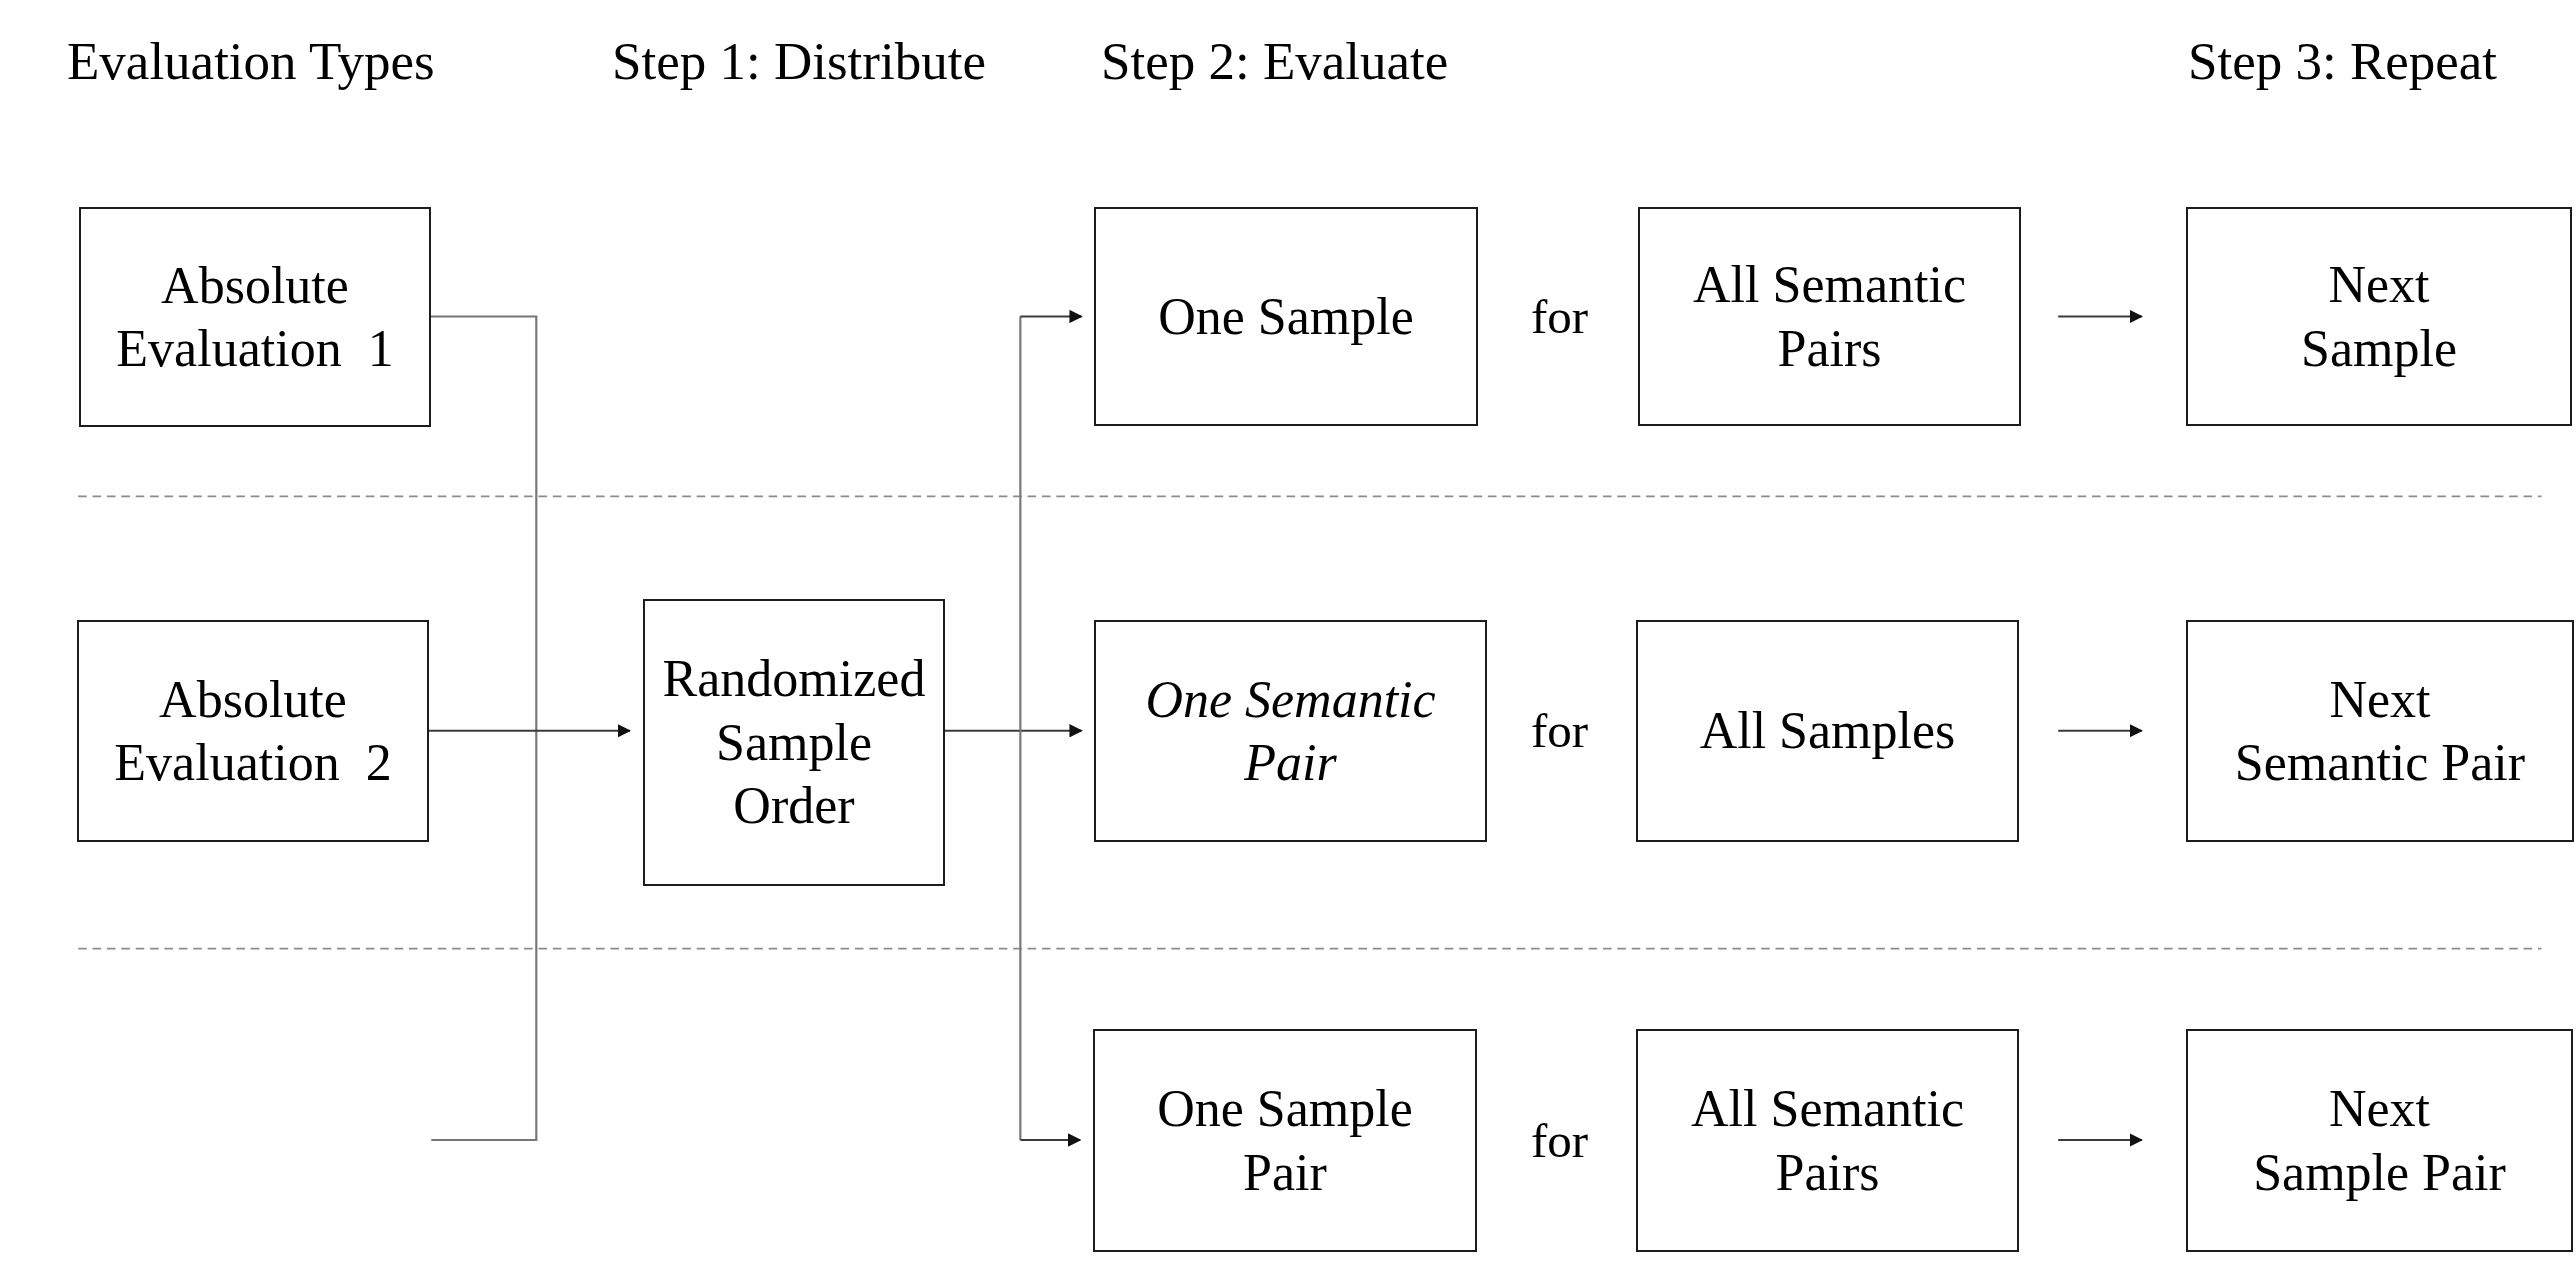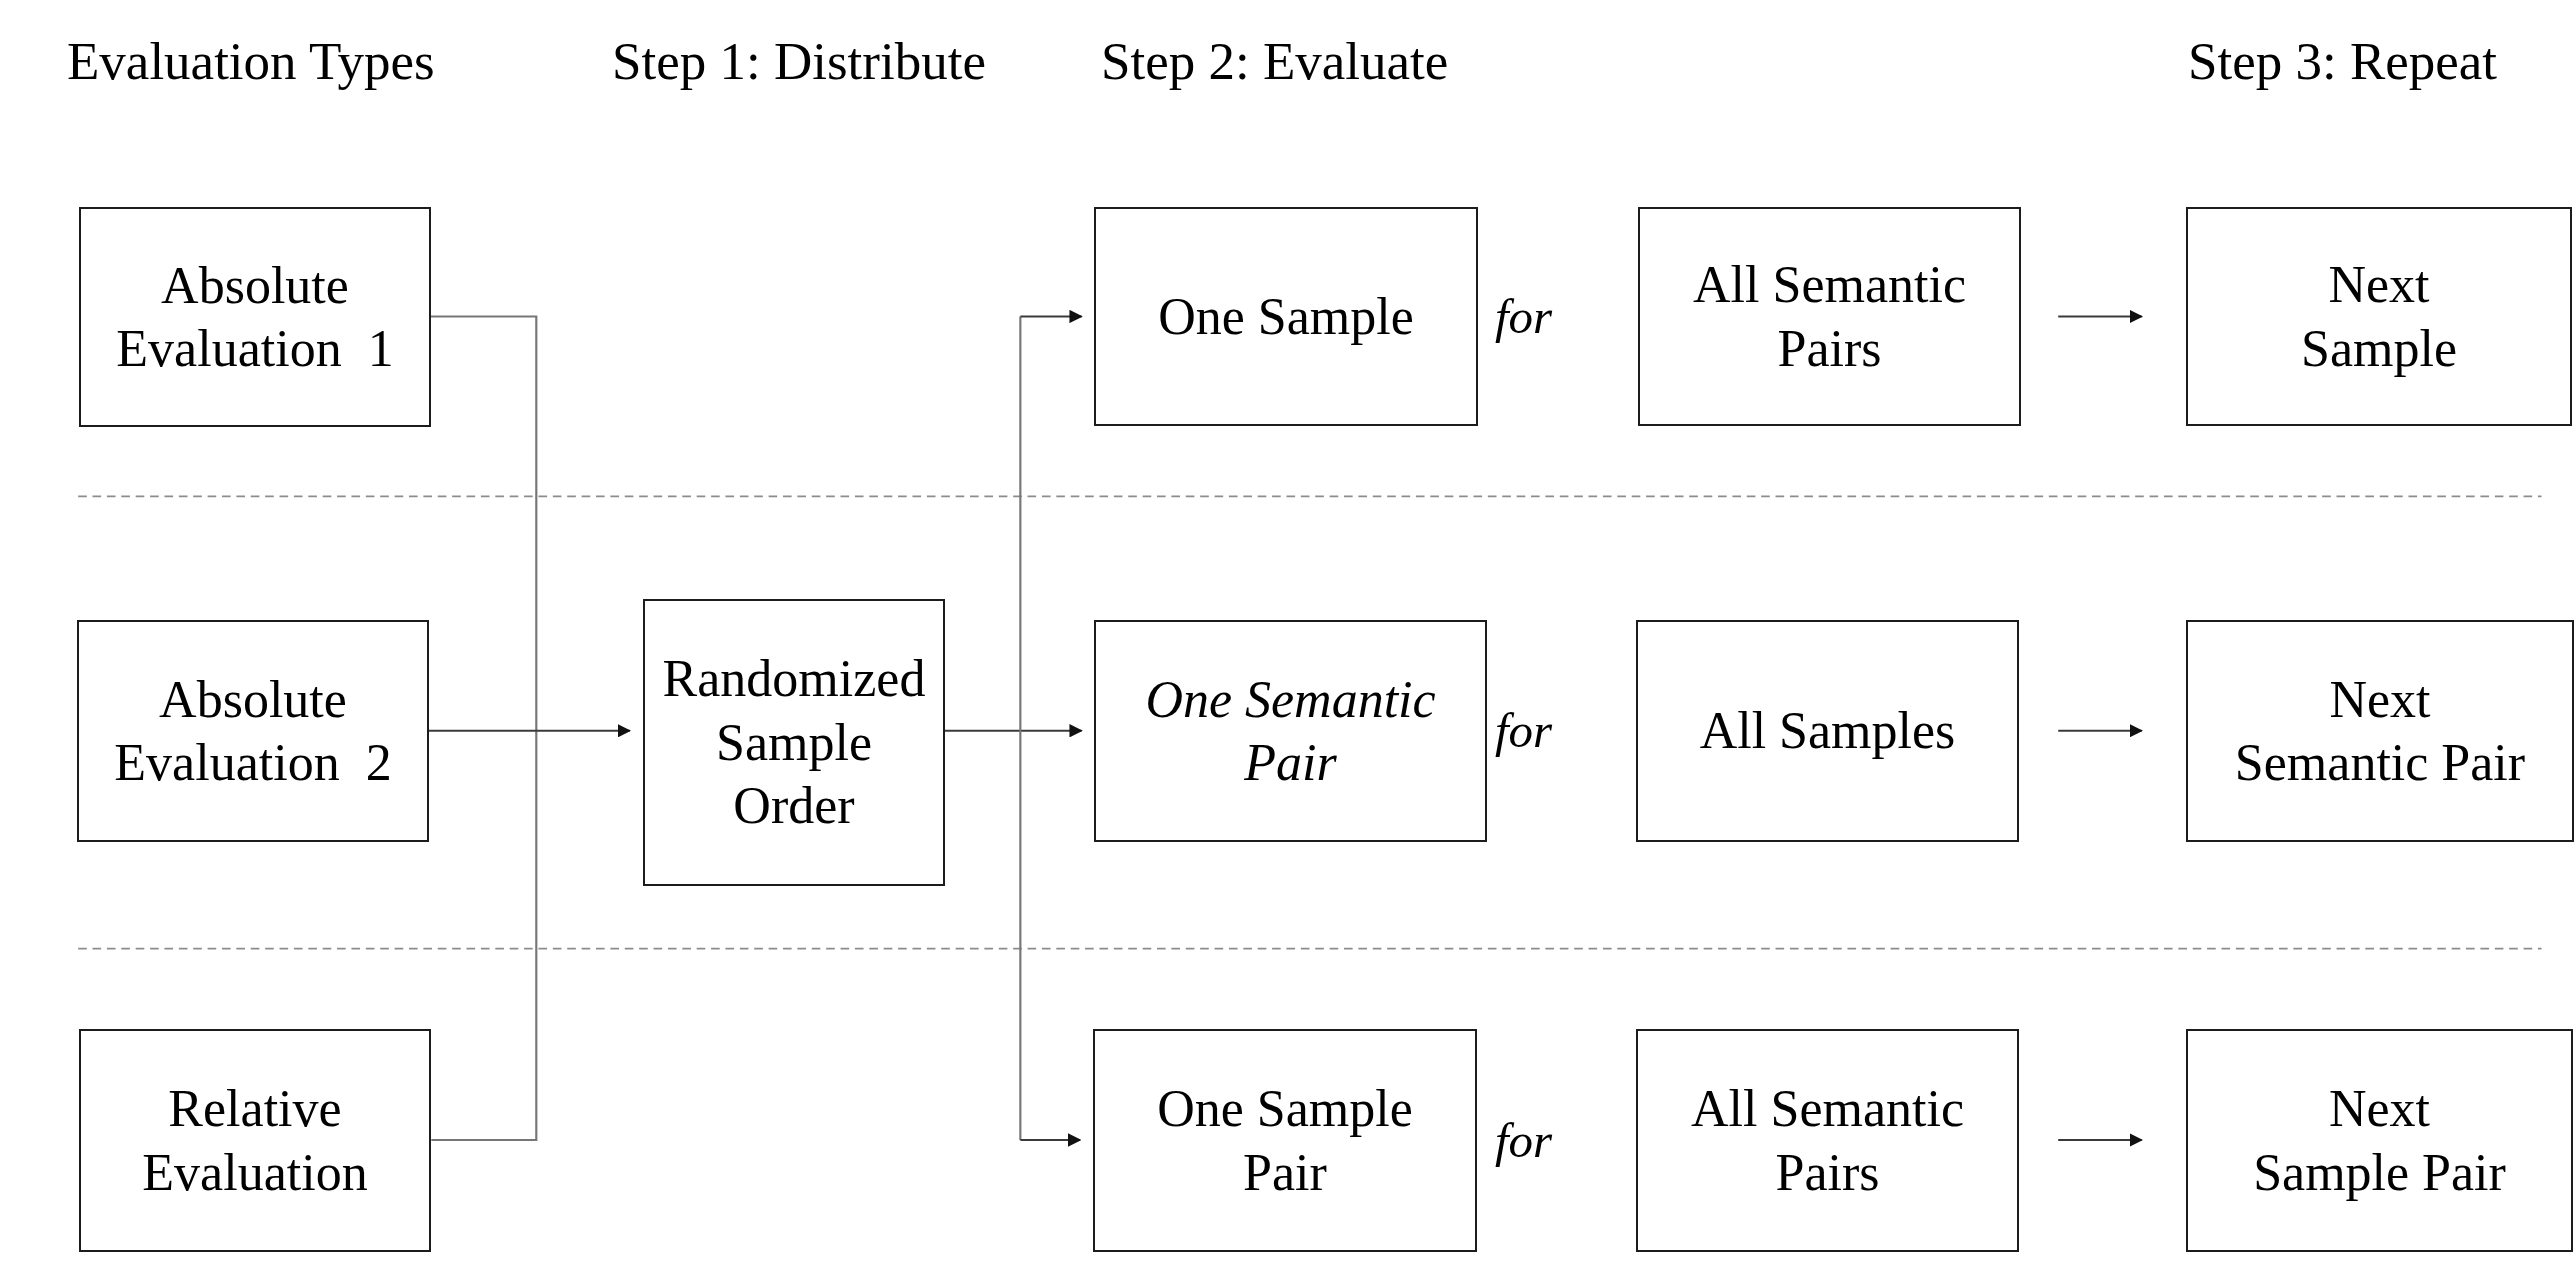--- a/index.html
+++ b/index.html
@@ -33,22 +33,22 @@
   .node .lbl {
     font-size: 52px;
     line-height: 1.22;
     text-align: center;
     white-space: pre-wrap;
     color: #000000;
   }
   .for-lbl {
     position: absolute;
     width: 129px;
+    text-align: center;
     font-size: 49px;
-    font-style: italic;
     line-height: 1;
     color: #000000;
   }
   svg.wires {
     position: absolute;
     left: 0; top: 0;
     width: 2576px;
     height: 1286px;
     pointer-events: none;
   }
@@ -108,24 +108,20 @@
   </svg>
 
   <div class="node n-abs1">
     <span class="lbl">Absolute
 Evaluation  1</span>
   </div>
   <div class="node n-abs2">
     <span class="lbl">Absolute
 Evaluation  2</span>
   </div>
-  <div class="node n-rel">
-    <span class="lbl">Relative
-Evaluation</span>
-  </div>
 
   <div class="node n-rso">
     <span class="lbl">Randomized
 Sample
 Order</span>
   </div>
 
   <div class="node n-os">
     <span class="lbl">One Sample</span>
   </div>

